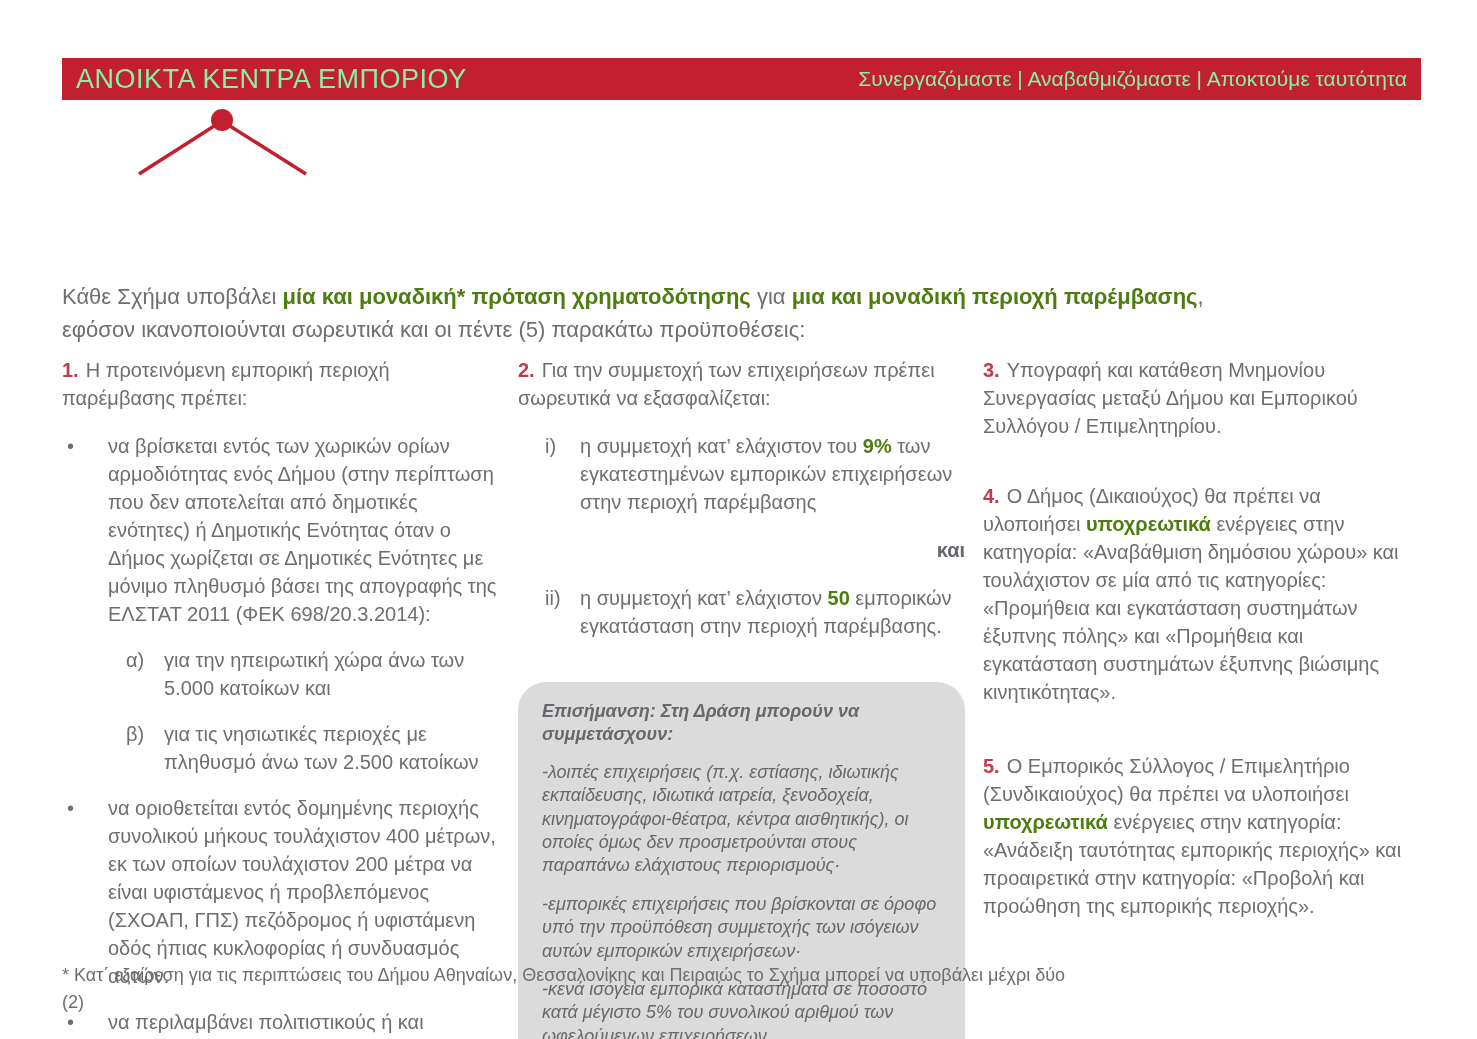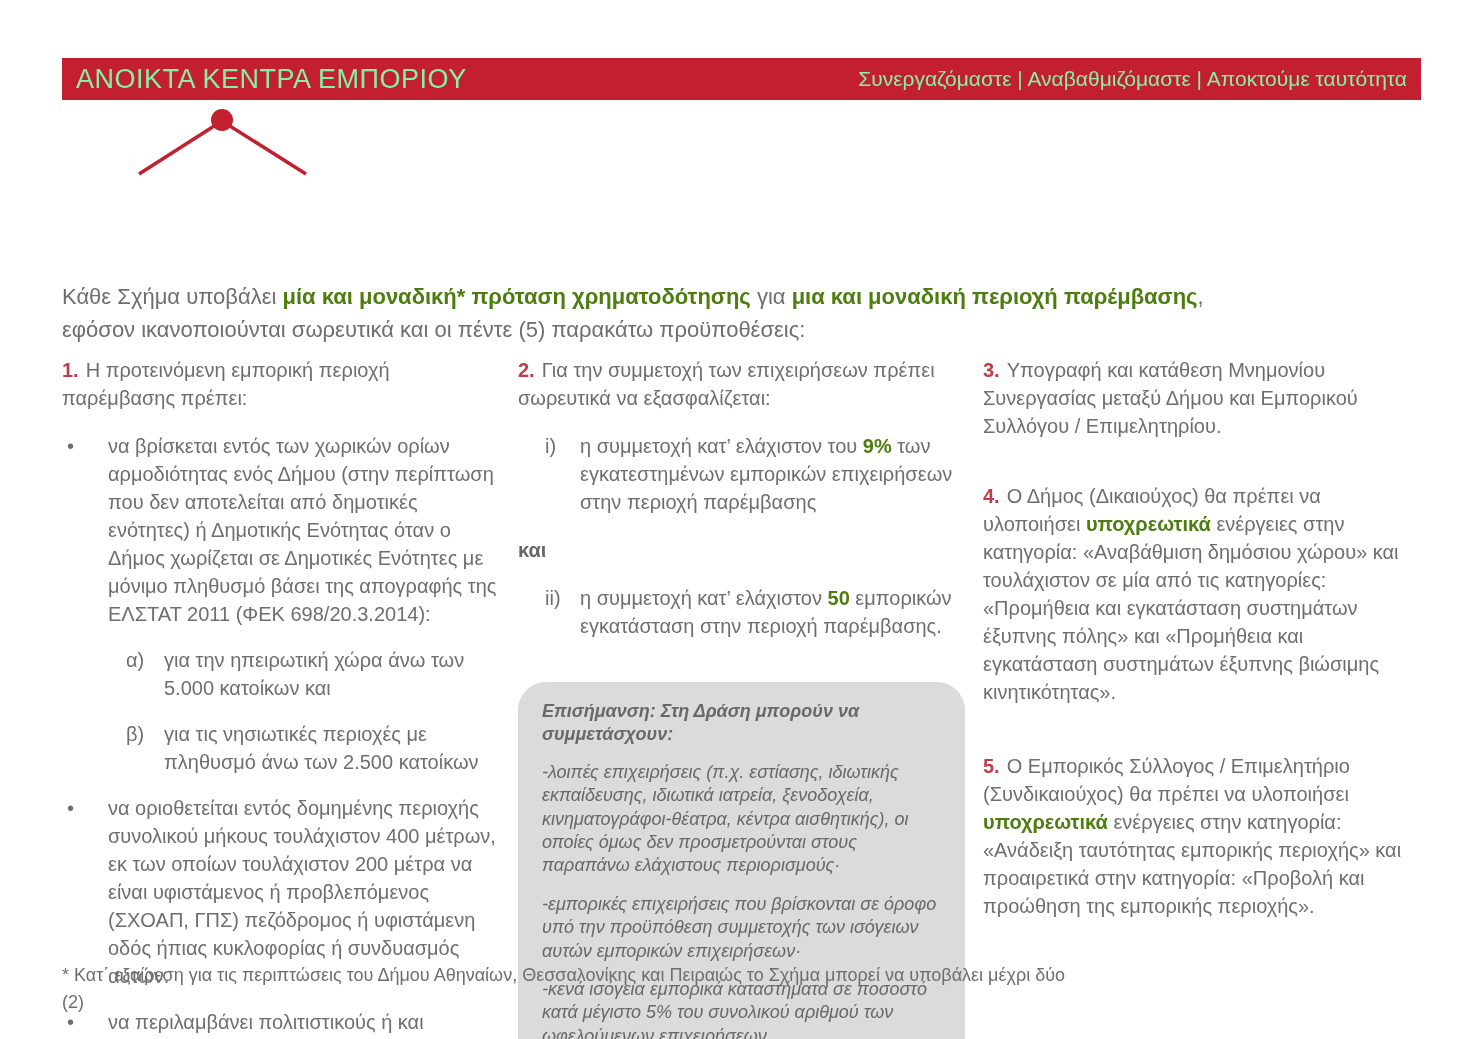--- a/index.html
+++ b/index.html
@@ -49,21 +49,21 @@
   .bullet-row{display:flex;margin:0 0 18px 0;}
   .bullet-dot{flex:0 0 46px;padding-left:5px;box-sizing:border-box;font-size:20px;}
   .bullet-text{flex:1;}
 
   .sub-row{display:flex;margin:18px 0 18px 64px;}
   .sub-label{flex:0 0 38px;}
   .sub-text{flex:1;}
 
   .col-2 .sub-row{margin-left:27px;}
   .col-2 .sub-label{flex:0 0 35px;}
-  .connector{font-weight:bold;margin:20px 0;color:#66676b;}
+  .connector{font-weight:bold;margin:20px 0;color:#66676b;text-align:right;}
 
   
   .note-box{
     background:#dbdbdc;border-radius:28px;
     margin-top:42px;padding:18px 24px 20px;box-sizing:border-box;
     font-style:italic;font-size:18px;line-height:1.3;color:#67686c;
   }
   .note-title{font-weight:bold;margin:0 0 14px 0;}
   .note-para{margin:0 0 15px 0;}
   .note-para:last-child{margin-bottom:0;}

